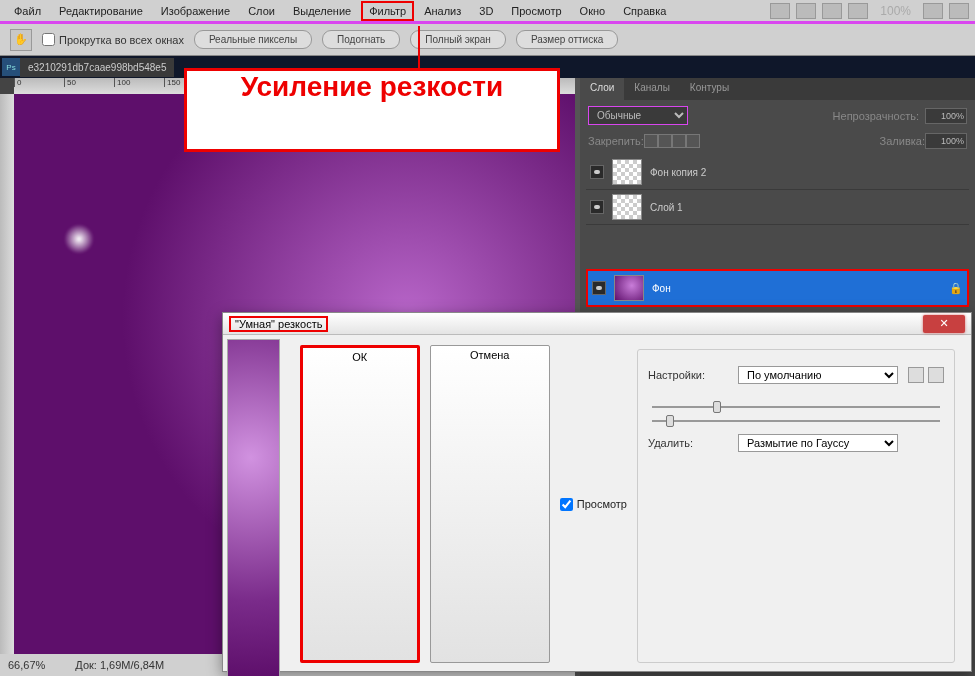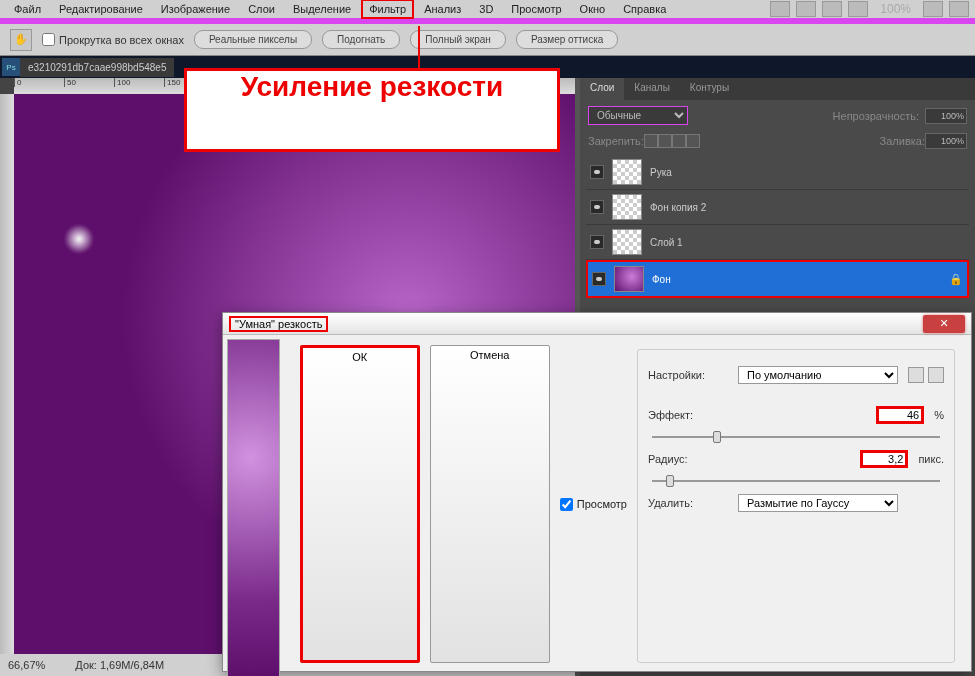--- a/index.html
+++ b/index.html
@@ -1,18 +1,18 @@
 <!DOCTYPE html>
 <html><head>
 <meta charset="utf-8">
 <style>
 * { box-sizing: border-box; margin: 0; padding: 0; font-family: Tahoma, Arial, sans-serif; font-size: 11px; }
 body { width: 975px; height: 676px; overflow: hidden; background: #555; position: relative; }
 
-.menubar { background: #d0d0d0; height: 24px; display: flex; align-items: center; padding: 0 6px; gap: 2px; border-bottom: 6px solid #d946ef; }
+.menubar { background: #d0d0d0; height: 24px; display: flex; align-items: center; padding: 0 6px; gap: 2px; border-bottom: 3px solid #d946ef; }
 .menubar .item { padding: 4px 8px; color: #222; cursor: pointer; }
 .menubar .item.highlight { border: 2px solid #e00; padding: 2px 6px; }
 .menubar .tools { margin-left: auto; display: flex; gap: 6px; align-items: center; }
 .menubar .gbtn { width: 20px; height: 16px; background: #bbb; border: 1px solid #999; }
 .menubar .zoom { color: #aaa; font-size: 12px; padding: 0 6px; }
 
 .optbar { background: #d0d0d0; height: 32px; display: flex; align-items: center; padding: 0 10px; gap: 10px; border-bottom: 1px solid #888; }
 .optbar .hand { width: 22px; height: 22px; background: #c8c8c8; border: 1px solid #999; display:flex; align-items:center; justify-content:center; }
 .optbar label { display: flex; gap: 4px; align-items: center; color: #333; }
 .optbar .obtn { padding: 3px 14px; border: 1px solid #999; background: #ddd; color: #444; border-radius: 9px; font-size: 10px; }
@@ -42,21 +42,21 @@
 .layers { padding: 4px 6px; }
 .layer { display: flex; align-items: center; gap: 8px; padding: 4px; border-bottom: 1px solid #3a3a3a; }
 .layer .eye { width: 14px; height: 14px; background: #2a2a2a; border: 1px solid #666; position: relative; }
 .layer .eye::after { content: ''; position: absolute; left: 3px; top: 4px; width: 6px; height: 4px; background: #ccc; border-radius: 3px; }
 .layer .thumb { width: 30px; height: 26px; background: #5e0f6b; border: 1px solid #888; }
 .layer .thumb.checker { background: repeating-conic-gradient(#ccc 0 25%, #fff 0 50%) 0 0/8px 8px; }
 .layer .name { color: #ccc; font-size: 10px; }
 .layer.selected { background: #1f6fd6; }
 .layer.selected .name { color: #fff; }
 .layer.selected .thumb { background: radial-gradient(circle at 60% 40%, #c97dd9, #5e0f6b); }
-.layer.sel-border { border: 2px solid #e00; }
+.layer.sel-border { border: 2px solid #e00; margin-top: 44px; }
 
 
 .dialog { position: absolute; left: 222px; top: 312px; width: 750px; height: 360px; background: #f0f0f0; border: 1px solid #888; box-shadow: 0 4px 14px rgba(0,0,0,0.4); }
 .dlg-title { height: 22px; background: linear-gradient(#fff,#e4e4e4); display: flex; align-items: center; padding: 0 6px; border-bottom: 1px solid #bbb; }
 .dlg-title .txt { border: 2px solid #e00; padding: 0 4px; font-size: 11px; }
 .dlg-close { margin-left: auto; width: 42px; height: 18px; background: #c84040; color: #fff; display: flex; align-items: center; justify-content: center; border-radius: 2px; box-shadow: 0 0 3px rgba(200,30,30,.6); }
 .dlg-body { display: flex; height: 338px; }
 .dlg-preview { width: 400px; height: 338px; margin: 4px; background: radial-gradient(circle at 45% 35%, #d192e0, #7a2b8a 65%, #5e0f6b); border: 1px solid #aaa; position: relative; overflow: hidden; }
 .dlg-preview .fairy-body { position:absolute; left:120px; top:190px; width:110px; height:160px; background: radial-gradient(ellipse at 50% 20%, #d7f05b, #8dc227 70%); border-radius: 40% 40% 20% 20%; }
 .dlg-preview .fairy-head { position:absolute; left:130px; top:60px; width:90px; height:110px; background:#f8d9b8; border-radius:46%; }
@@ -171,25 +171,20 @@
     <div class="ic"></div>
     <div class="ic"></div>
     <span style="flex:1"></span>
     <span>Заливка:</span>
     <input class="pctbox" value="100%" style="">
   </div>
   <div class="layers">
     <div class="layer">
       <div class="eye"></div>
       <div class="thumb checker"></div>
-      <div class="name">Рука</div>
-    </div>
-    <div class="layer">
-      <div class="eye"></div>
-      <div class="thumb checker"></div>
       <div class="name">Фон копия 2</div>
     </div>
     <div class="layer">
       <div class="eye"></div>
       <div class="thumb checker"></div>
       <div class="name">Слой 1</div>
     </div>
     <div class="layer selected sel-border">
       <div class="eye"></div>
       <div class="thumb"></div>
@@ -230,35 +225,23 @@
       <div class="fieldset">
         <div class="frow">
           <span class="lbl">Настройки:</span>
           <select><option>По умолчанию</option></select>
           <div class="tools-row" style="margin-left:auto">
             <div class="ic"></div>
             <div class="ic"></div>
           </div>
         </div>
         <div style="height:10px"></div>
-        <div class="frow">
-          <span class="lbl">Эффект:</span>
-          <span class="spacer"></span>
-          <input class="inp hl" value="46" style="">
-          <span class="unit">%</span>
-        </div>
         <div class="slider">
             <div class="thumb" style="left:22%"></div>
           </div>
-        <div class="frow">
-          <span class="lbl">Радиус:</span>
-          <span class="spacer"></span>
-          <input class="inp hl" value="3,2" style="">
-          <span class="unit">пикс.</span>
-        </div>
         <div class="slider">
             <div class="thumb" style="left:6%"></div>
           </div>
         <div class="frow">
           <span class="lbl">Удалить:</span>
           <select><option>Размытие по Гауссу</option></select>
         </div>
       </div>
     </div>
   </div>

